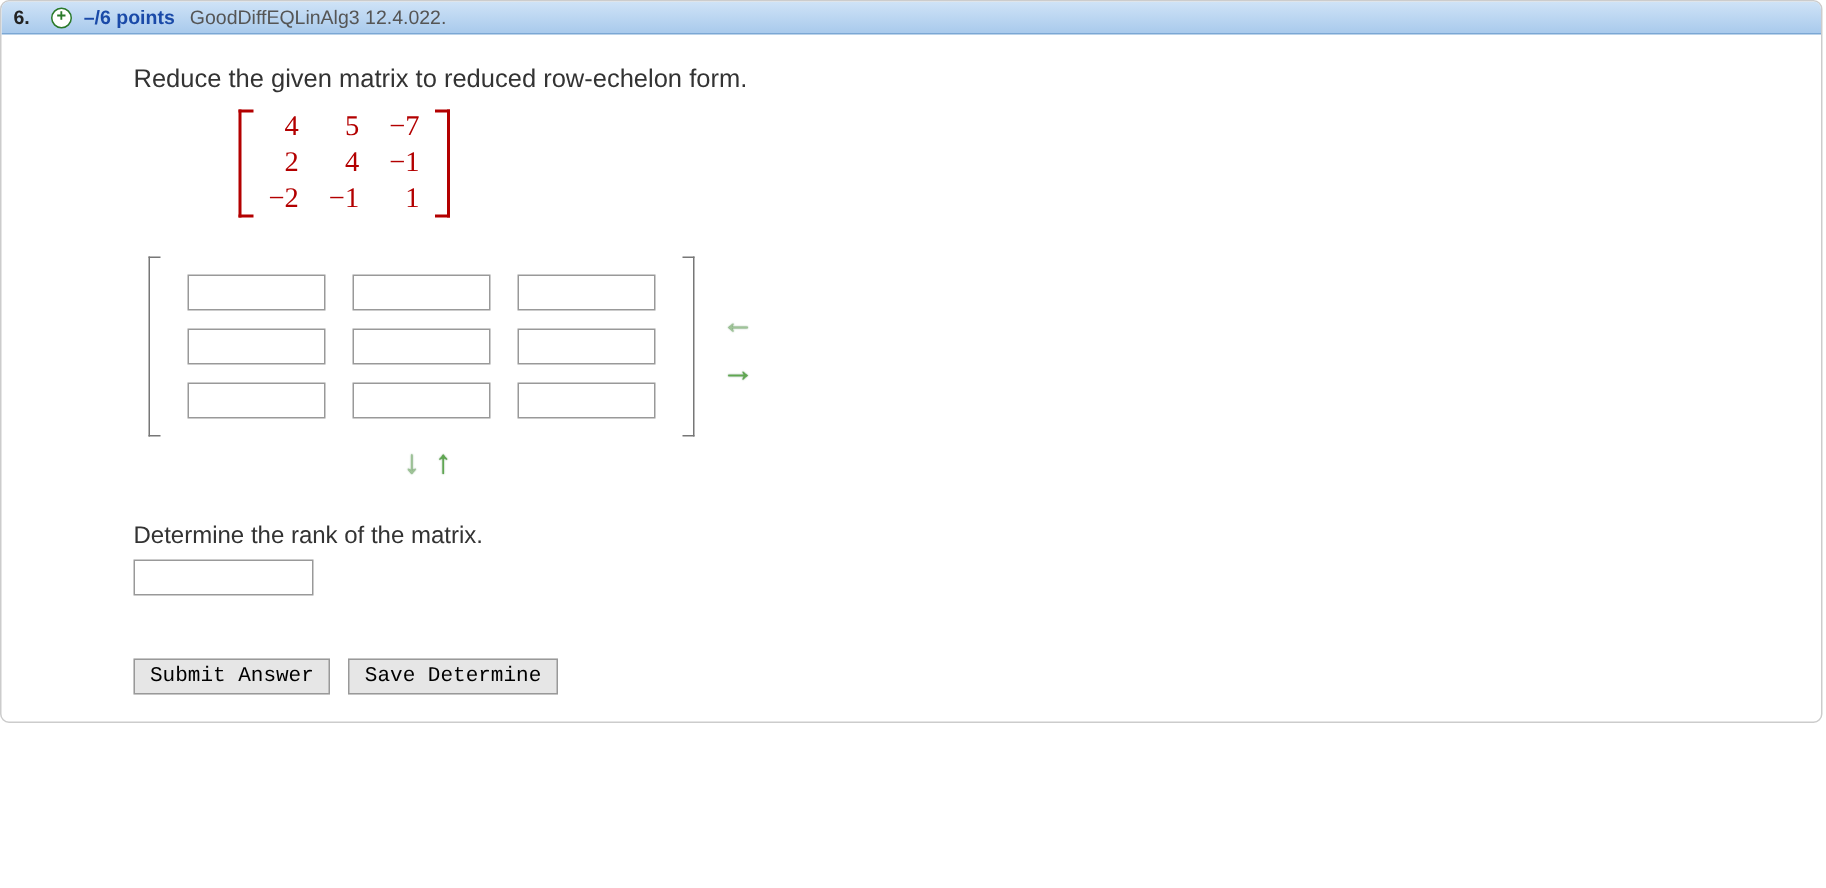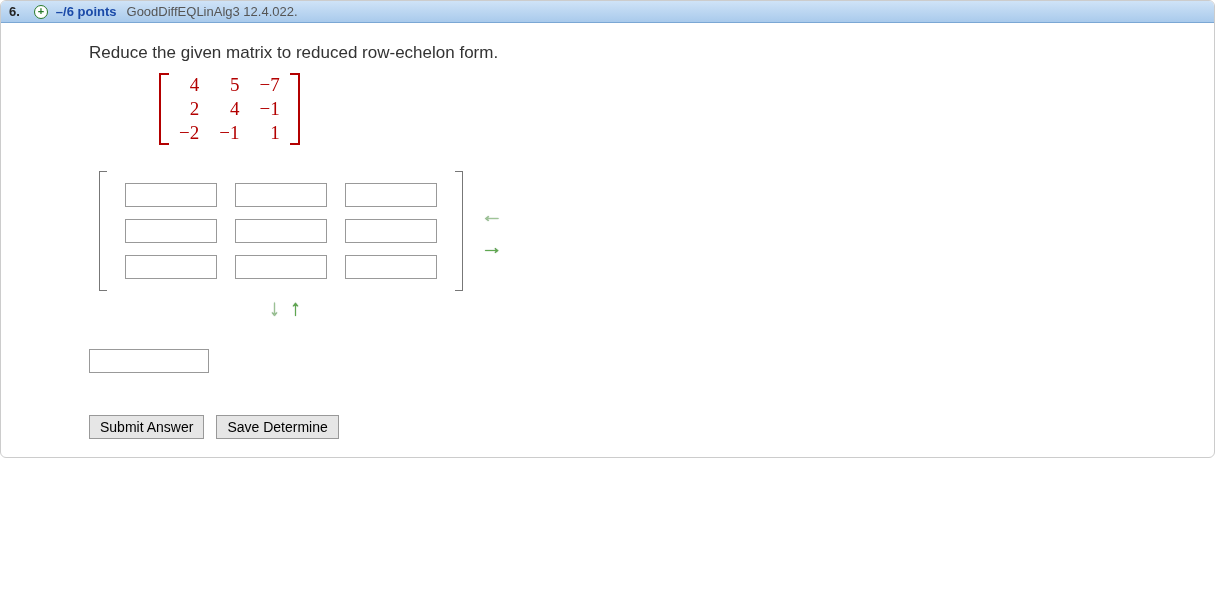--- a/index.html
+++ b/index.html
@@ -112,21 +112,21 @@
   .rank-input {
     width: 120px;
     height: 24px;
     border: 1px solid #999;
     padding: 2px 4px;
     font-size: 13px;
     margin-bottom: 42px;
   }
   .btnrow { display: flex; align-items: center; gap: 12px; }
   .btn {
-    font-family: Liberation Sans, sans-serif;
+    font-family: Liberation Mono, monospace;
     font-size: 14px;
     background: #e6e6e6;
     border: 1px solid #999;
     padding: 3px 10px;
     cursor: pointer;
   }
   .btn-spacer { width: 44px; }
 </style>
 </head>
 <body>
@@ -194,20 +194,21 @@
         <span class="arrow dim">←</span>
         <span class="arrow">→</span>
       </div>
     </div>
 
     <div class="varrows">
       <span class="arrow dim">↓</span>
       <span class="arrow">↑</span>
     </div>
 
+    <div class="prompt2">Determine the rank of the matrix.</div>
     <input class="rank-input" style="">
 
     <div class="btnrow">
       <button class="btn">Submit Answer</button>
       <button class="btn">Save Determine</button>
       <span class="btn-spacer"></span>
     </div>
   </div>
 </div>
 

